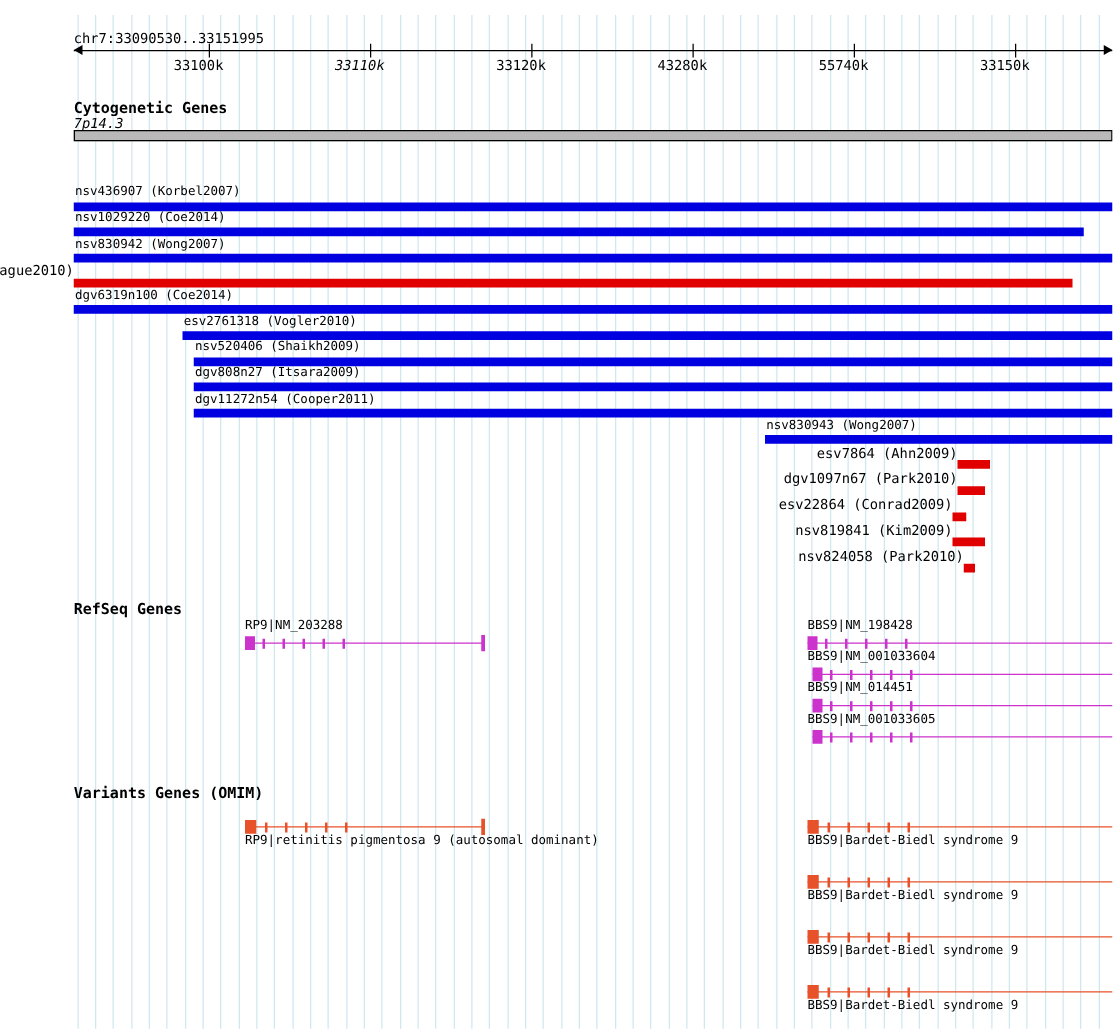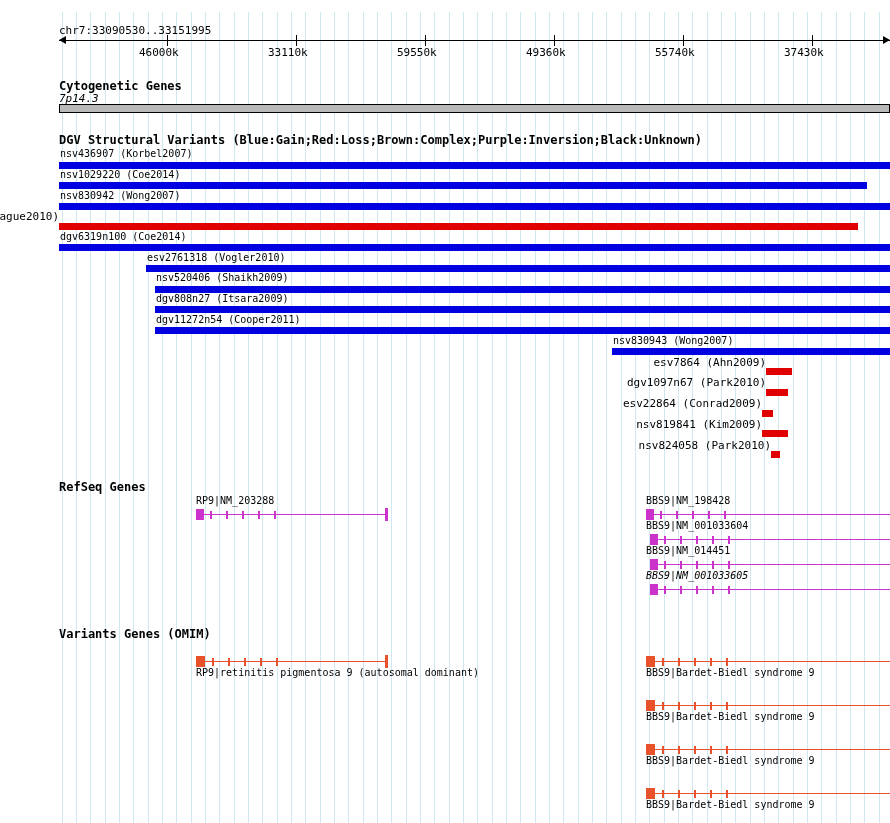--- a/index.html
+++ b/index.html
@@ -108,38 +108,37 @@
       <div class="gridline" style="left: 879px;"></div>
     </div>
 
   <div class="coord-label" style="left:59px;top:12px;">chr7:33090530..33151995</div>
 
   <div id="ruler">
       <div class="ruler-line" style="left: 59px; top: 28px; width: 831px;"></div>
       <div class="arrowcap" style="left: 59px; top: 24px; border-top: 4px solid transparent; border-bottom: 4px solid transparent; border-right: 7px solid rgb(0, 0, 0);"></div>
       <div class="arrowcap" style="left: 883px; top: 24px; border-top: 4px solid transparent; border-bottom: 4px solid transparent; border-left: 7px solid rgb(0, 0, 0);"></div>
       <div class="tick" style="left: 167px; top: 23px; height: 11px;"></div>
-      <div class="coord-label" style="left: 139px; top: 34px;">46000k</div>
+      <div class="coord-label" style="left: 139px; top: 34px;">33100k</div>
       <div class="tick" style="left: 296px; top: 23px; height: 11px;"></div>
-      <div class="coord-label" style="left: 268px; top: 34px;">33110k</div>
+      <div class="coord-label" style="left: 268px; top: 34px; font-style: italic;">33110k</div>
       <div class="tick" style="left: 425px; top: 23px; height: 11px;"></div>
-      <div class="coord-label" style="left: 397px; top: 34px;">59550k</div>
+      <div class="coord-label" style="left: 397px; top: 34px;">33120k</div>
       <div class="tick" style="left: 554px; top: 23px; height: 11px;"></div>
-      <div class="coord-label" style="left: 526px; top: 34px;">49360k</div>
+      <div class="coord-label" style="left: 526px; top: 34px;">43280k</div>
       <div class="tick" style="left: 683px; top: 23px; height: 11px;"></div>
       <div class="coord-label" style="left: 655px; top: 34px;">55740k</div>
       <div class="tick" style="left: 812px; top: 23px; height: 11px;"></div>
-      <div class="coord-label" style="left: 784px; top: 34px;">37430k</div>
+      <div class="coord-label" style="left: 784px; top: 34px;">33150k</div>
     </div>
 
   <div class="section-title" style="left:59px;top:67px;">Cytogenetic Genes</div>
   <div class="small-label" style="left:59px;top:80px;font-style:italic;">7p14.3</div>
   <div class="cyto-bar" style="left:59px;top:92px;width:831px;height:9px;"></div>
 
-  <div class="section-title" style="left:59px;top:121px;">DGV Structural Variants (Blue:Gain;Red:Loss;Brown:Complex;Purple:Inversion;Black:Unknown)</div>
   <div id="variants">
       <div class="sv-bar sv-gain" style="left: 59px; top: 150px; width: 831px;"></div>
       <div class="label-text" style="left: 60px; top: 136px;">nsv436907 (Korbel2007)</div>
       <div class="sv-bar sv-gain" style="left: 59px; top: 170px; width: 808px;"></div>
       <div class="label-text" style="left: 60px; top: 157px;">nsv1029220 (Coe2014)</div>
       <div class="sv-bar sv-gain" style="left: 59px; top: 191px; width: 831px;"></div>
       <div class="label-text" style="left: 60px; top: 178px;">nsv830942 (Wong2007)</div>
       <div class="sv-bar sv-loss" style="left: 59px; top: 211px; width: 799px;"></div>
       <div class="label-text" style="position: absolute; top: 198px; left: -86.64px; font-size: 11px; white-space: nowrap;">nsv508450 (Teague2010)</div>
       <div class="sv-bar sv-gain" style="left: 59px; top: 232px; width: 831px;"></div>
@@ -201,21 +200,21 @@
       <div class="gene-exon refseq-color" style="left: 712px; top: 549px; width: 2px; height: 8px;"></div>
       <div class="gene-exon refseq-color" style="left: 728px; top: 549px; width: 2px; height: 8px;"></div>
       <div class="label-text" style="left: 646px; top: 533px;">BBS9|NM_014451</div>
       <div class="gene-line" style="left: 650px; top: 577px; width: 240px; background: rgb(204, 51, 204);"></div>
       <div class="gene-exon refseq-color" style="left: 650px; top: 572px; width: 8px; height: 11px;"></div>
       <div class="gene-exon refseq-color" style="left: 664px; top: 574px; width: 2px; height: 8px;"></div>
       <div class="gene-exon refseq-color" style="left: 680px; top: 574px; width: 2px; height: 8px;"></div>
       <div class="gene-exon refseq-color" style="left: 696px; top: 574px; width: 2px; height: 8px;"></div>
       <div class="gene-exon refseq-color" style="left: 712px; top: 574px; width: 2px; height: 8px;"></div>
       <div class="gene-exon refseq-color" style="left: 728px; top: 574px; width: 2px; height: 8px;"></div>
-      <div class="label-text" style="left: 646px; top: 558px; font-style: italic;">BBS9|NM_001033605</div>
+      <div class="label-text" style="left: 646px; top: 558px;">BBS9|NM_001033605</div>
     </div>
 
   <div class="section-title" style="left:59px;top:615px;">Variants Genes (OMIM)</div>
   <div id="omim">
       <div class="gene-line" style="left: 196px; top: 649px; width: 192px; background: rgb(232, 82, 43);"></div>
       <div class="gene-exon omim-color" style="left: 196px; top: 644px; width: 9px; height: 11px;"></div>
       <div class="gene-exon omim-color" style="left: 385px; top: 643px; width: 3px; height: 13px;"></div>
       <div class="gene-exon omim-color" style="left: 212px; top: 646px; width: 2px; height: 8px;"></div>
       <div class="gene-exon omim-color" style="left: 228px; top: 646px; width: 2px; height: 8px;"></div>
       <div class="gene-exon omim-color" style="left: 244px; top: 646px; width: 2px; height: 8px;"></div>

